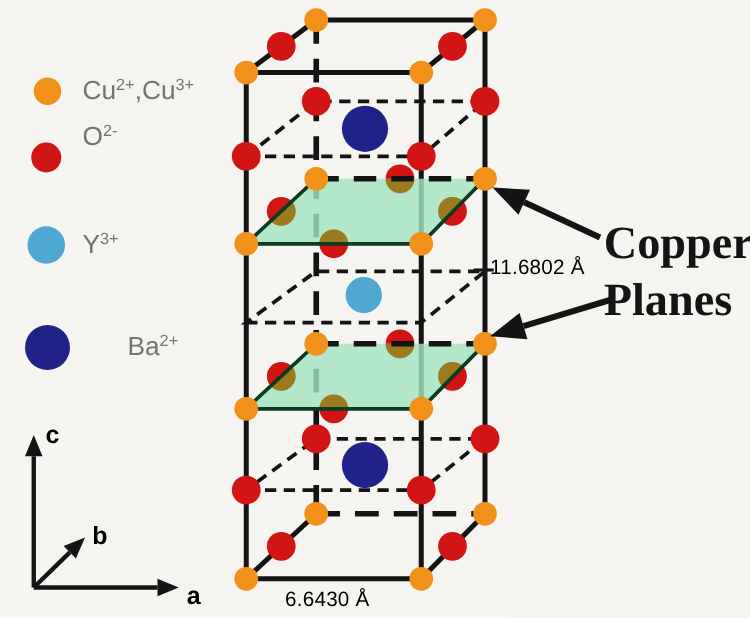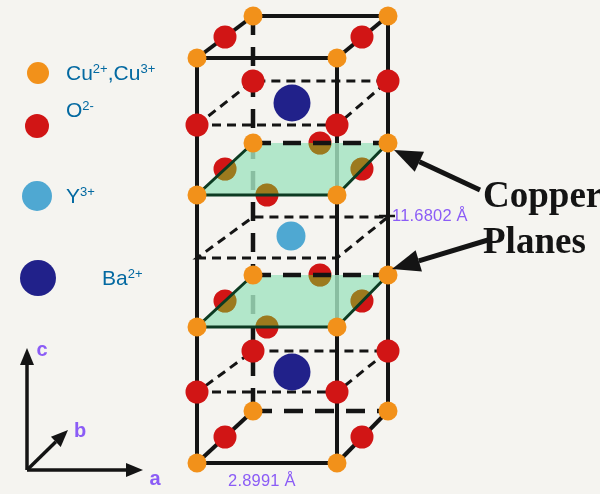--- a/index.html
+++ b/index.html
@@ -4,24 +4,24 @@
 <style>
   html,body{margin:0;padding:0;background:#ffffff;}
   #stage{
     position:relative;
     width:600px;height:494px;
     background:#f5f4f0;
     overflow:hidden;
     font-family:"Liberation Sans","DejaVu Sans",sans-serif;
   }
   #diagram{position:absolute;left:0;top:0;}
-  .txt{position:absolute;white-space:nowrap;color:#8b5cf6;}
+  .txt{position:absolute;white-space:nowrap;color:#000000;}
   .dim{font-size:16.5px;transform:translateY(-50%);letter-spacing:.2px;}
   .axis-label{font-size:20px;font-weight:700;transform:translate(-50%,-50%);}
-  .legend-label{position:absolute;font-size:21px;transform:translateY(-50%);color:#0369a1;}
+  .legend-label{position:absolute;font-size:21px;transform:translateY(-50%);color:#737373;}
   .legend-label .sup{font-size:62%;position:relative;top:-0.52em;letter-spacing:0;}
   #cp-text{
     font-family:"Liberation Serif","DejaVu Serif",serif;
     font-size:37px;line-height:46px;font-weight:600;color:#141414;
   }
 </style>
 </head>
 <body>
 
 <div id="stage" style="background: rgb(245, 244, 240);">
@@ -146,21 +146,21 @@
     </svg>
 
   <div id="legend">
       <div class="legend-label" style="left: 66px; top: 73px;"><span>Cu</span><span class="sup">2+</span><span>,Cu</span><span class="sup">3+</span></div>
       <div class="legend-label" style="left: 66px; top: 110px;"><span>O</span><span class="sup">2-</span></div>
       <div class="legend-label" style="left: 66px; top: 196px;"><span>Y</span><span class="sup">3+</span></div>
       <div class="legend-label" style="left: 66px; top: 278px; margin-left: 36px;"><span>Ba</span><span class="sup">2+</span></div>
     </div>
 
   <div class="txt dim" id="dim-c" style="left: 392px; top: 215px;">11.6802 Å</div>
-  <div class="txt dim" id="dim-a" style="left: 228px; top: 480px;">2.8991 Å</div>
+  <div class="txt dim" id="dim-a" style="left: 228px; top: 480px;">6.6430 Å</div>
 
   <div class="txt" id="cp-text" style="left: 483px; top: 172px;">
     <div>Copper</div>
     <div>Planes</div>
   </div>
 
   <div class="txt axis-label" id="ax-0" style="left: 42px; top: 349px;">c</div>
   <div class="txt axis-label" id="ax-1" style="left: 80px; top: 430px;">b</div>
   <div class="txt axis-label" id="ax-2" style="left: 155px; top: 478px;">a</div>
 </div>

